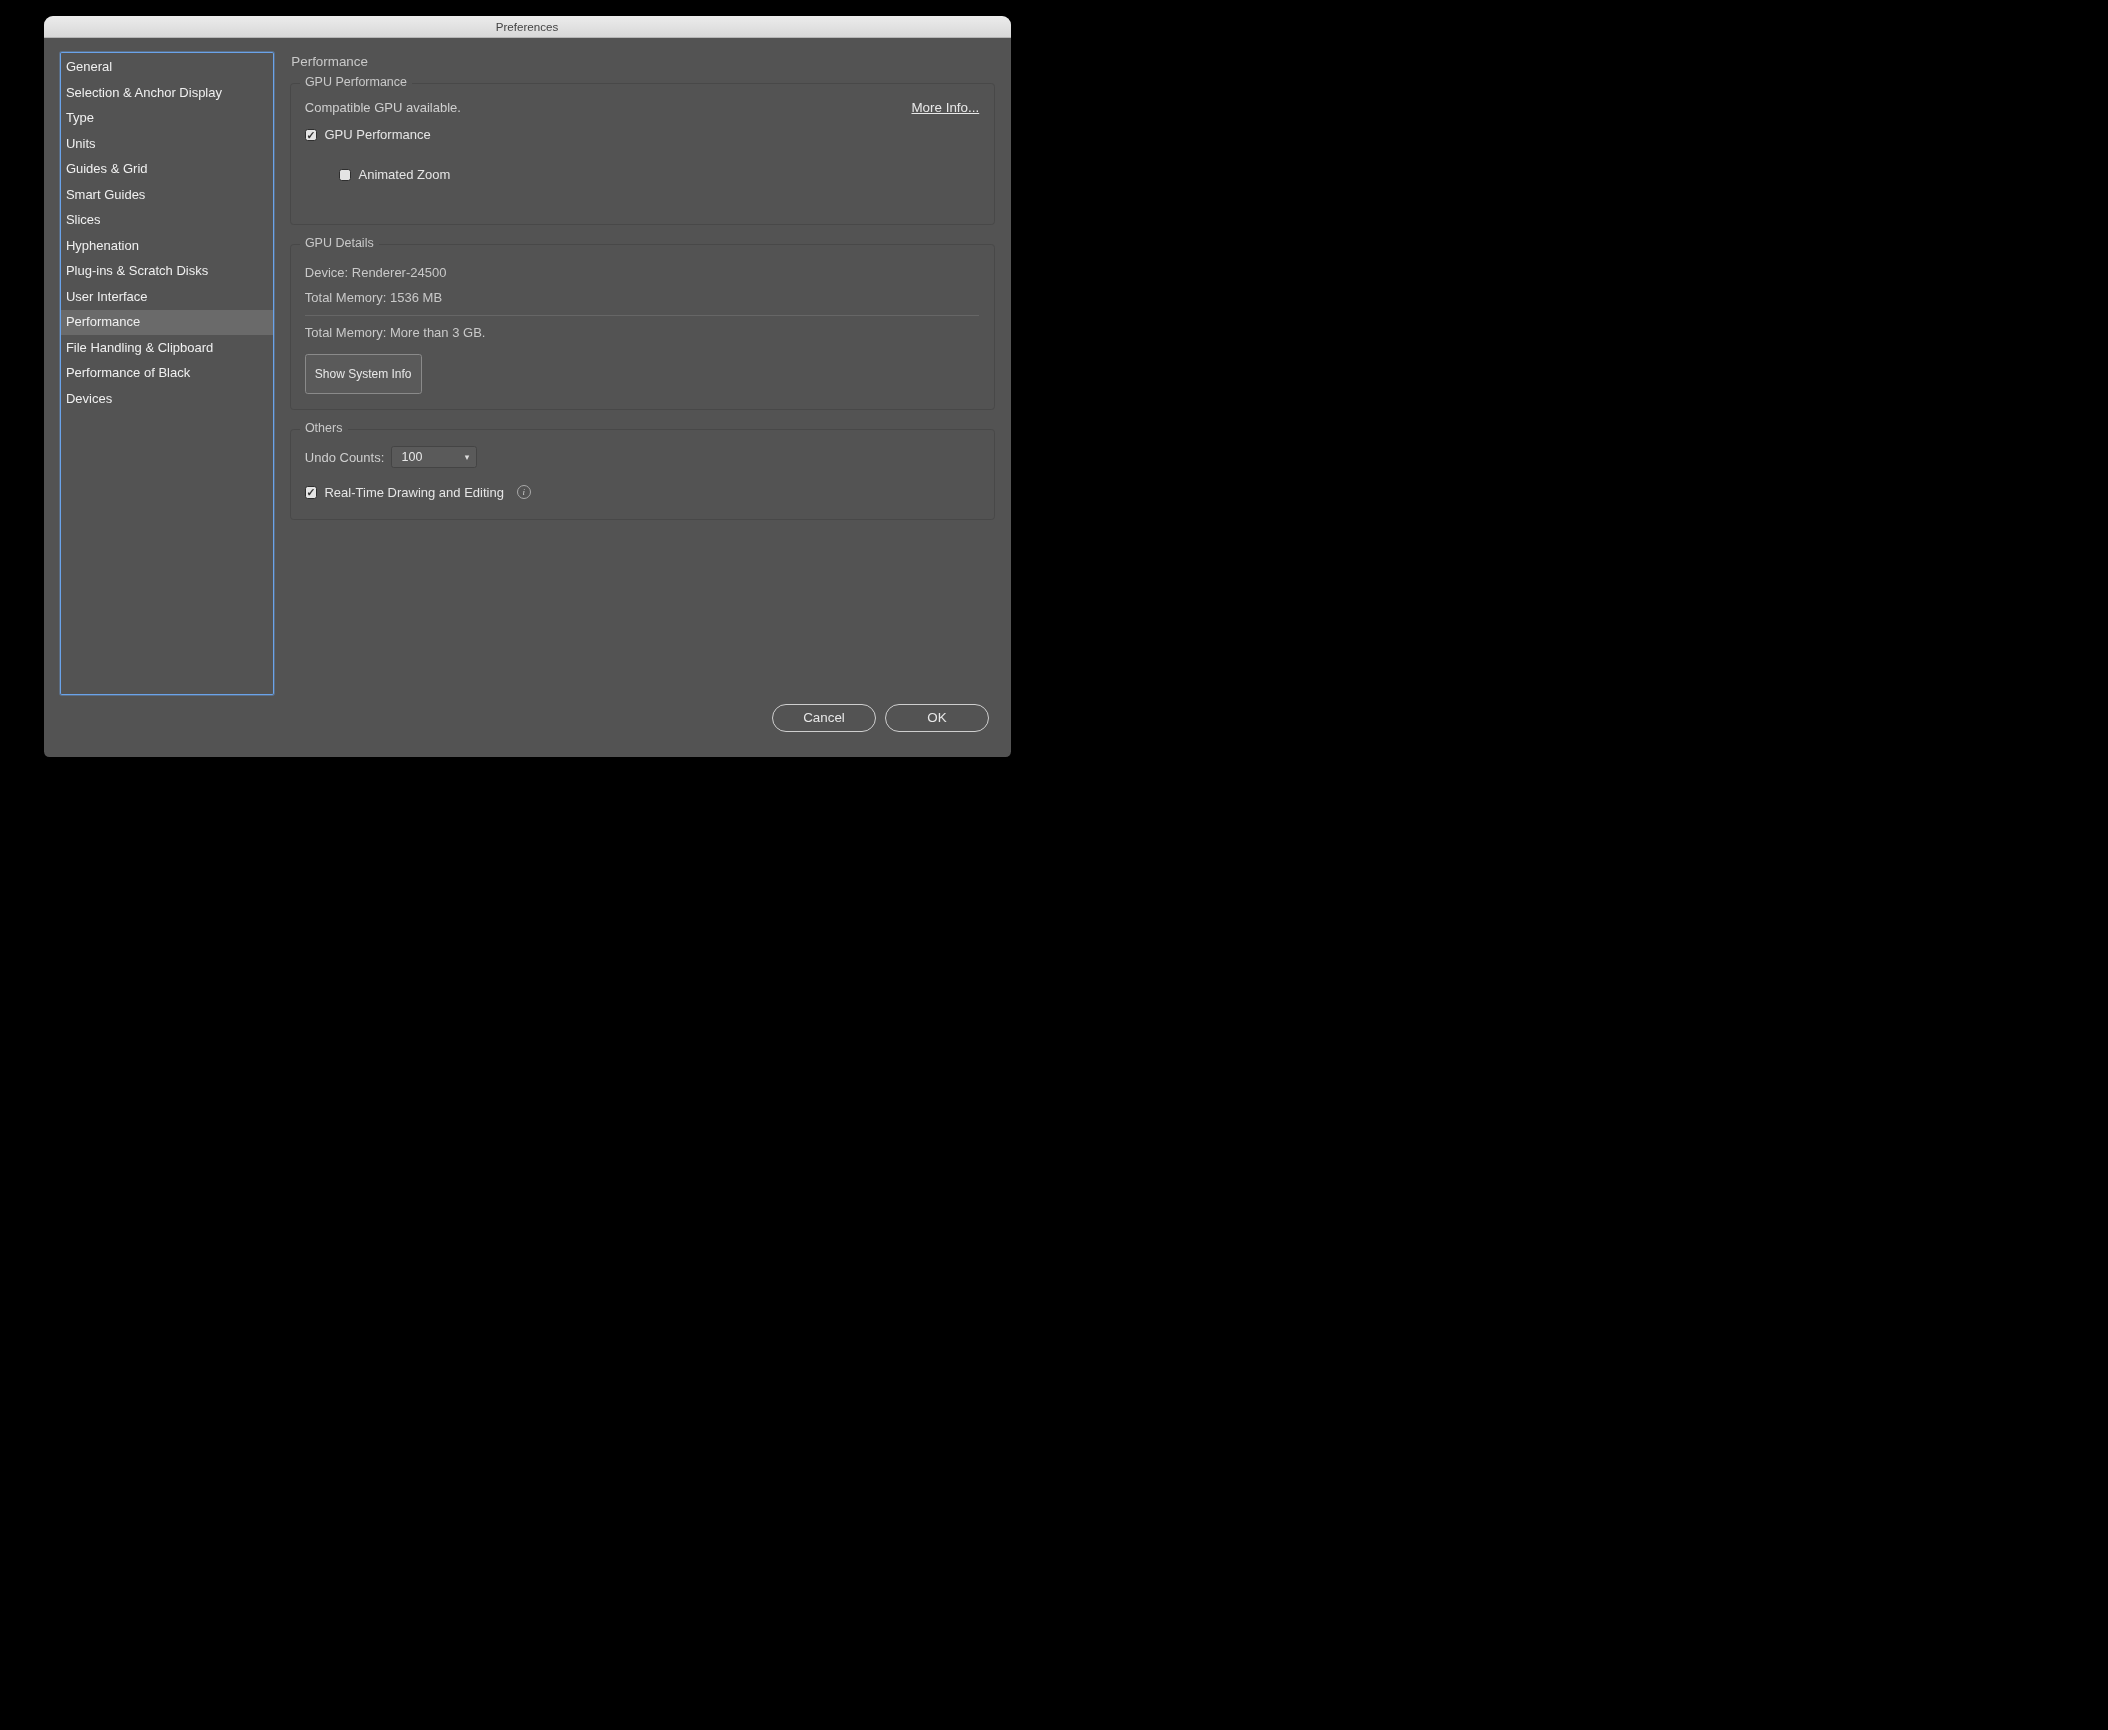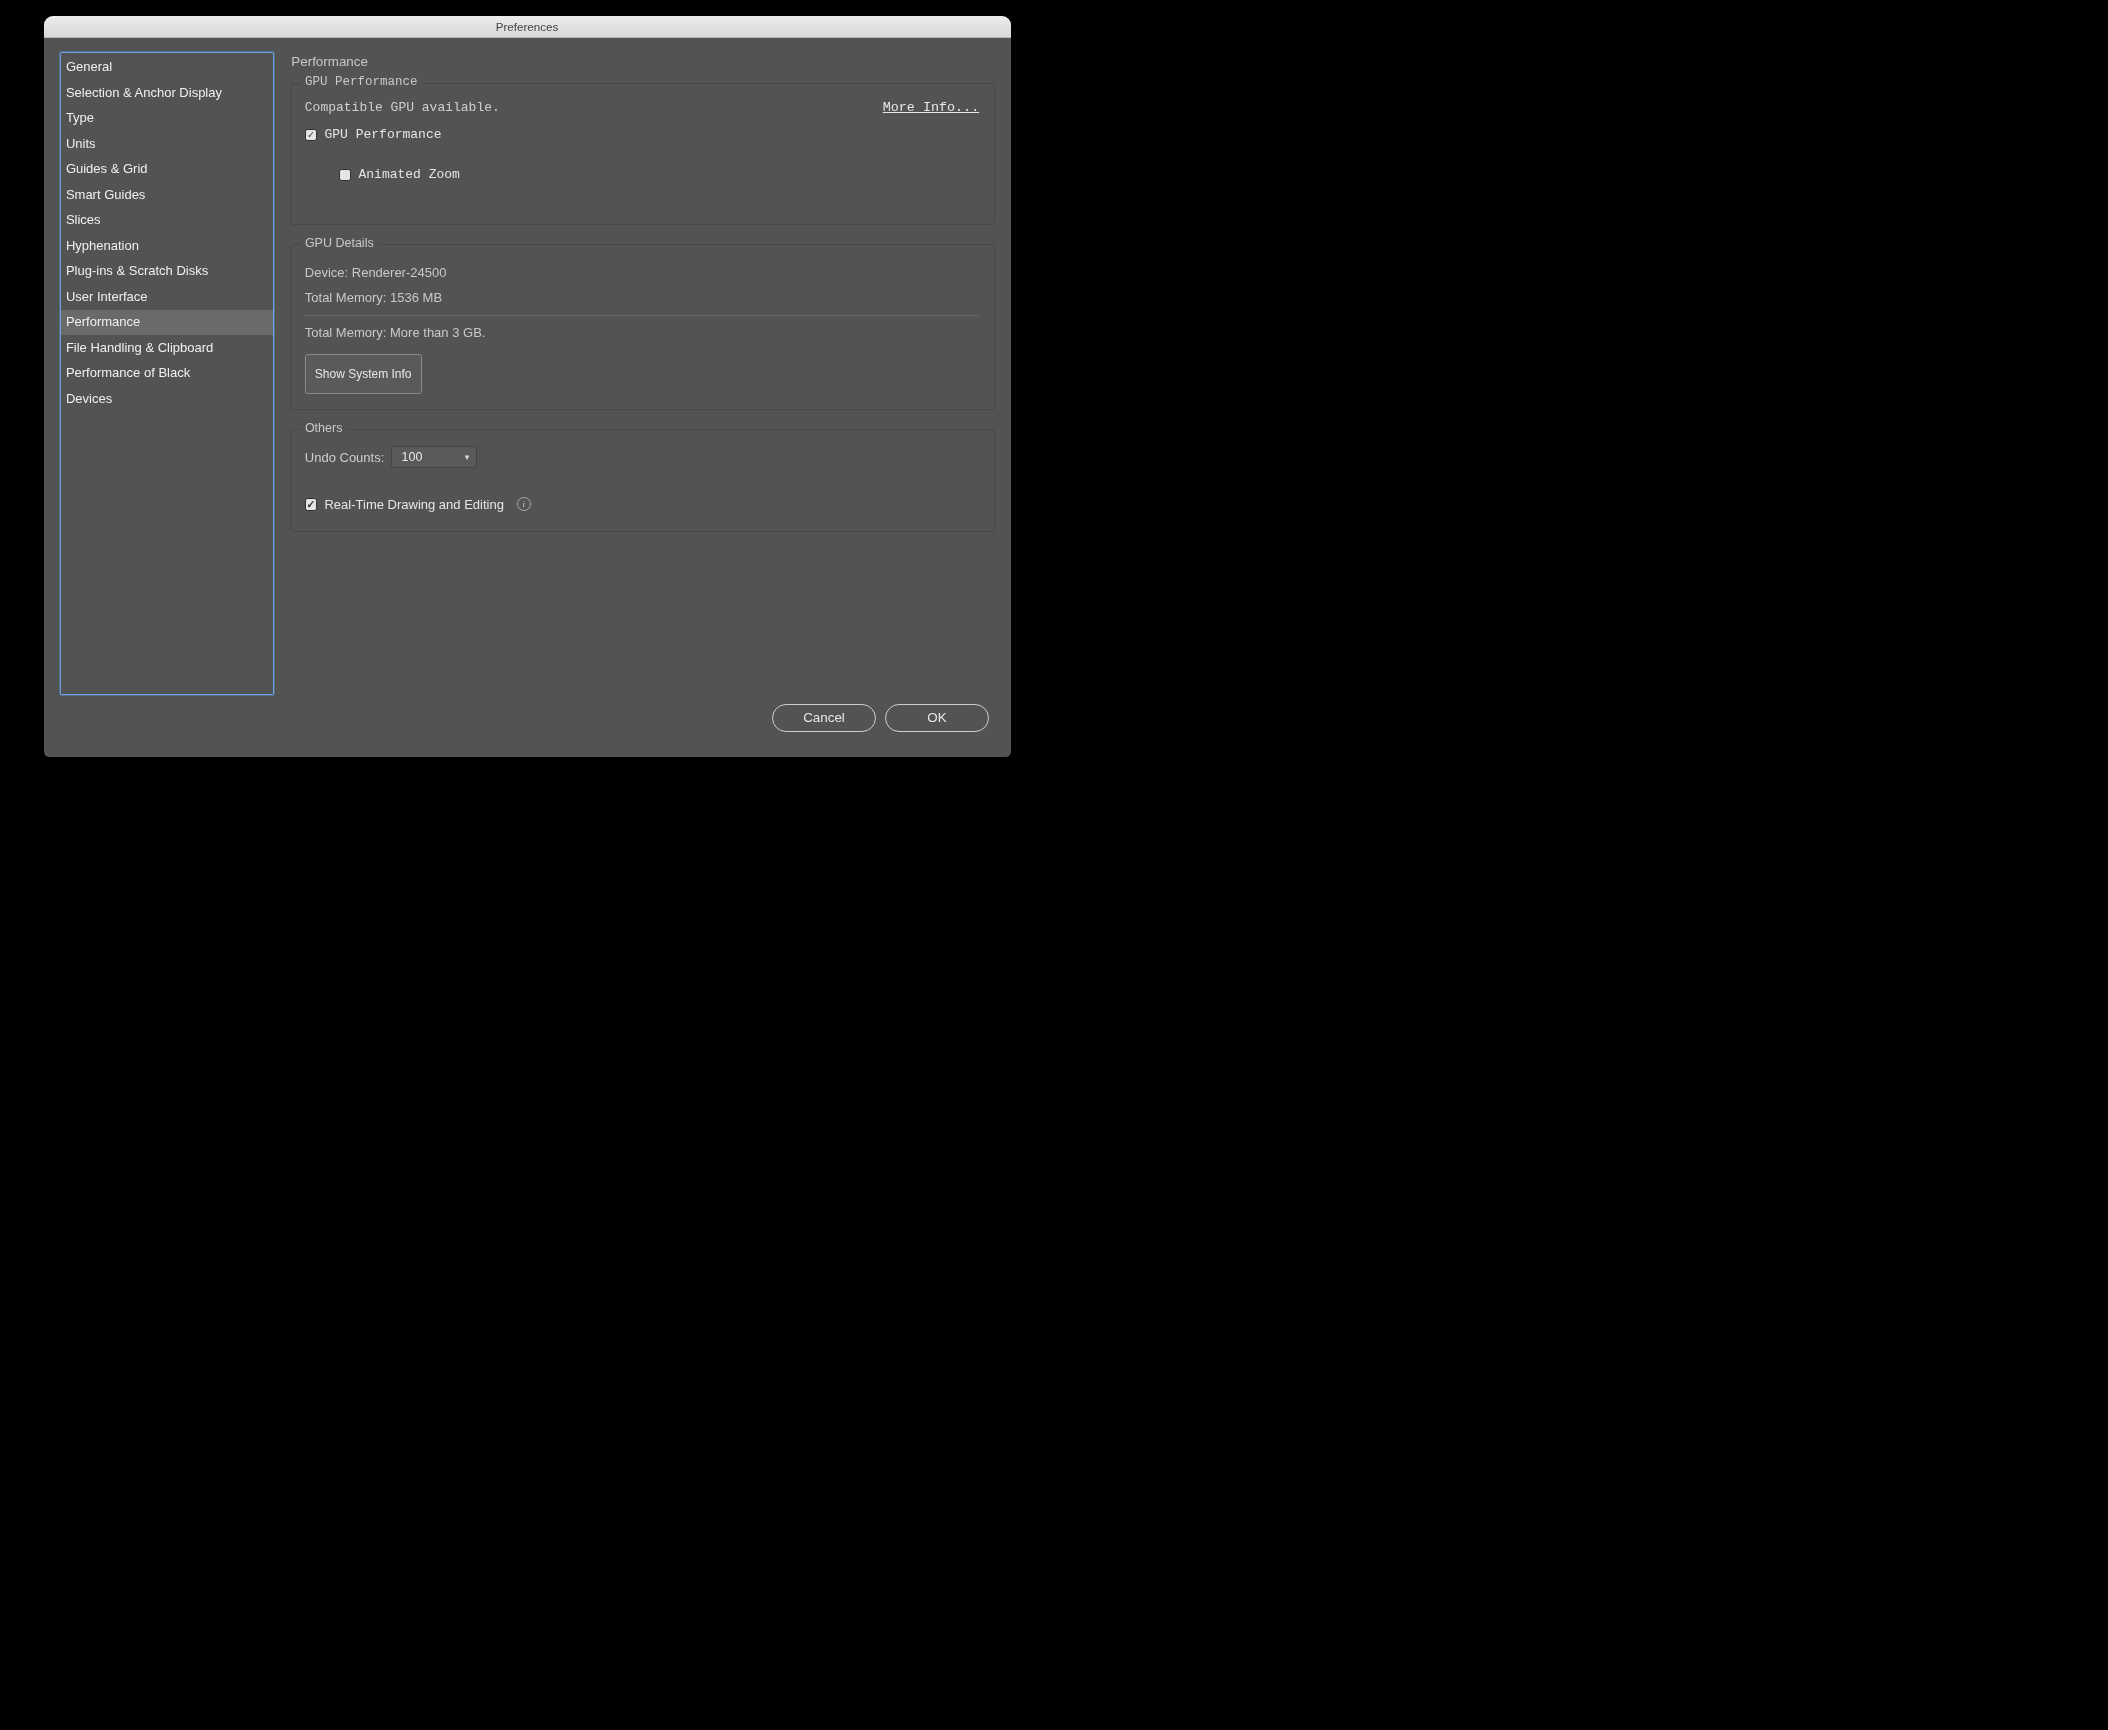--- a/index.html
+++ b/index.html
@@ -138,21 +138,21 @@
     color: #e8e8e8;
     padding: 12px 9px;
     font-size: 12px;
     border-radius: 2.7px;
     cursor: default;
   }
   .others-row {
     display: flex;
     align-items: center;
     gap: 7.2px;
-    margin-bottom: 29px;
+    margin-bottom: 17px;
   }
   .label { color: #cfcfcf; }
   .select {
     background: #5a5a5a;
     border: 0.9px solid #444;
     color: #e8e8e8;
     padding: 2.7px 23px 2.7px 9px;
     font-size: 12.5px;
     border-radius: 2.7px;
     position: relative;
@@ -221,21 +221,21 @@
         <div class="sidebar-item">User Interface</div>
         <div class="sidebar-item selected">Performance</div>
         <div class="sidebar-item">File Handling &amp; Clipboard</div>
         <div class="sidebar-item">Performance of Black</div>
         <div class="sidebar-item">Devices</div>
       </div>
 
     <div class="main">
       <div class="main-title">Performance</div>
 
-      <div class="group" style="padding-bottom:36px;font-family:Liberation Mono, monospace;">
+      <div class="group" style="padding-bottom:36px;">
         <span class="group-title">GPU Performance</span>
         <div class="gpu-row">
           <span class="compat-text">Compatible GPU available.</span>
           <span class="link">More Info...</span>
         </div>
         <div class="check-row">
           <span class="checkbox checked"></span>
           <span>GPU Performance</span>
         </div>
         <div class="check-row indented" style="margin-top:25px;">

